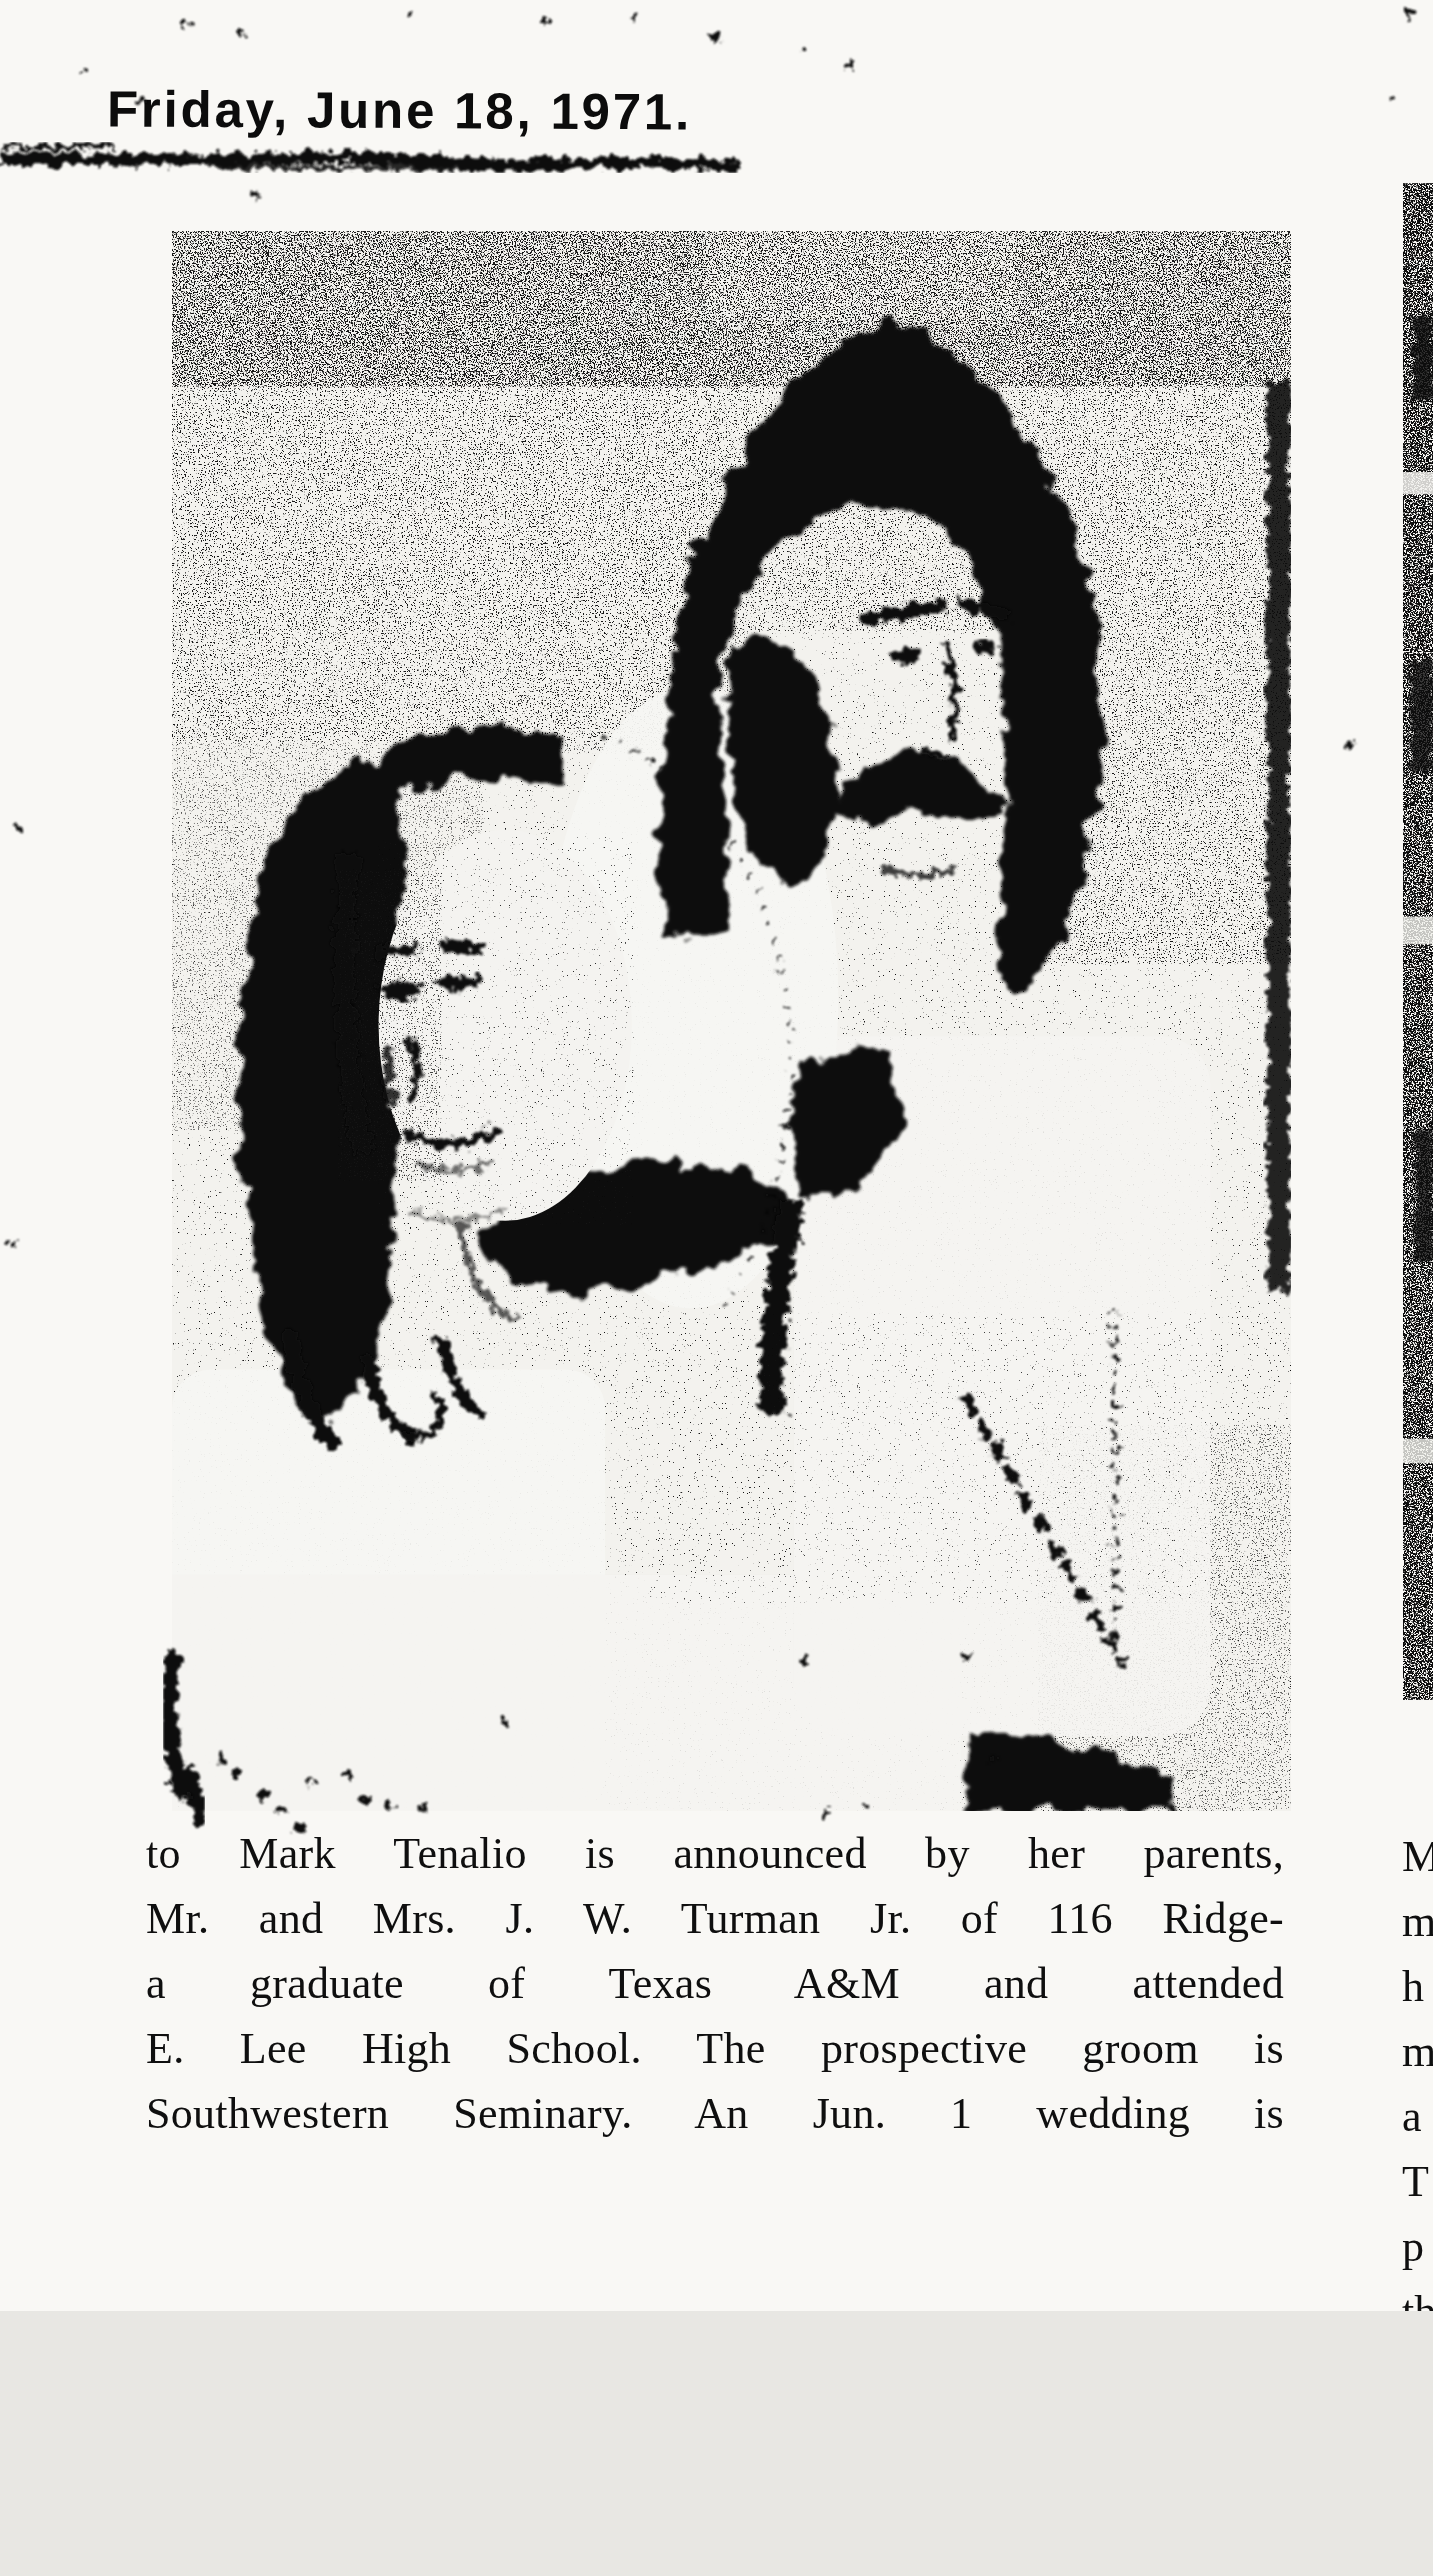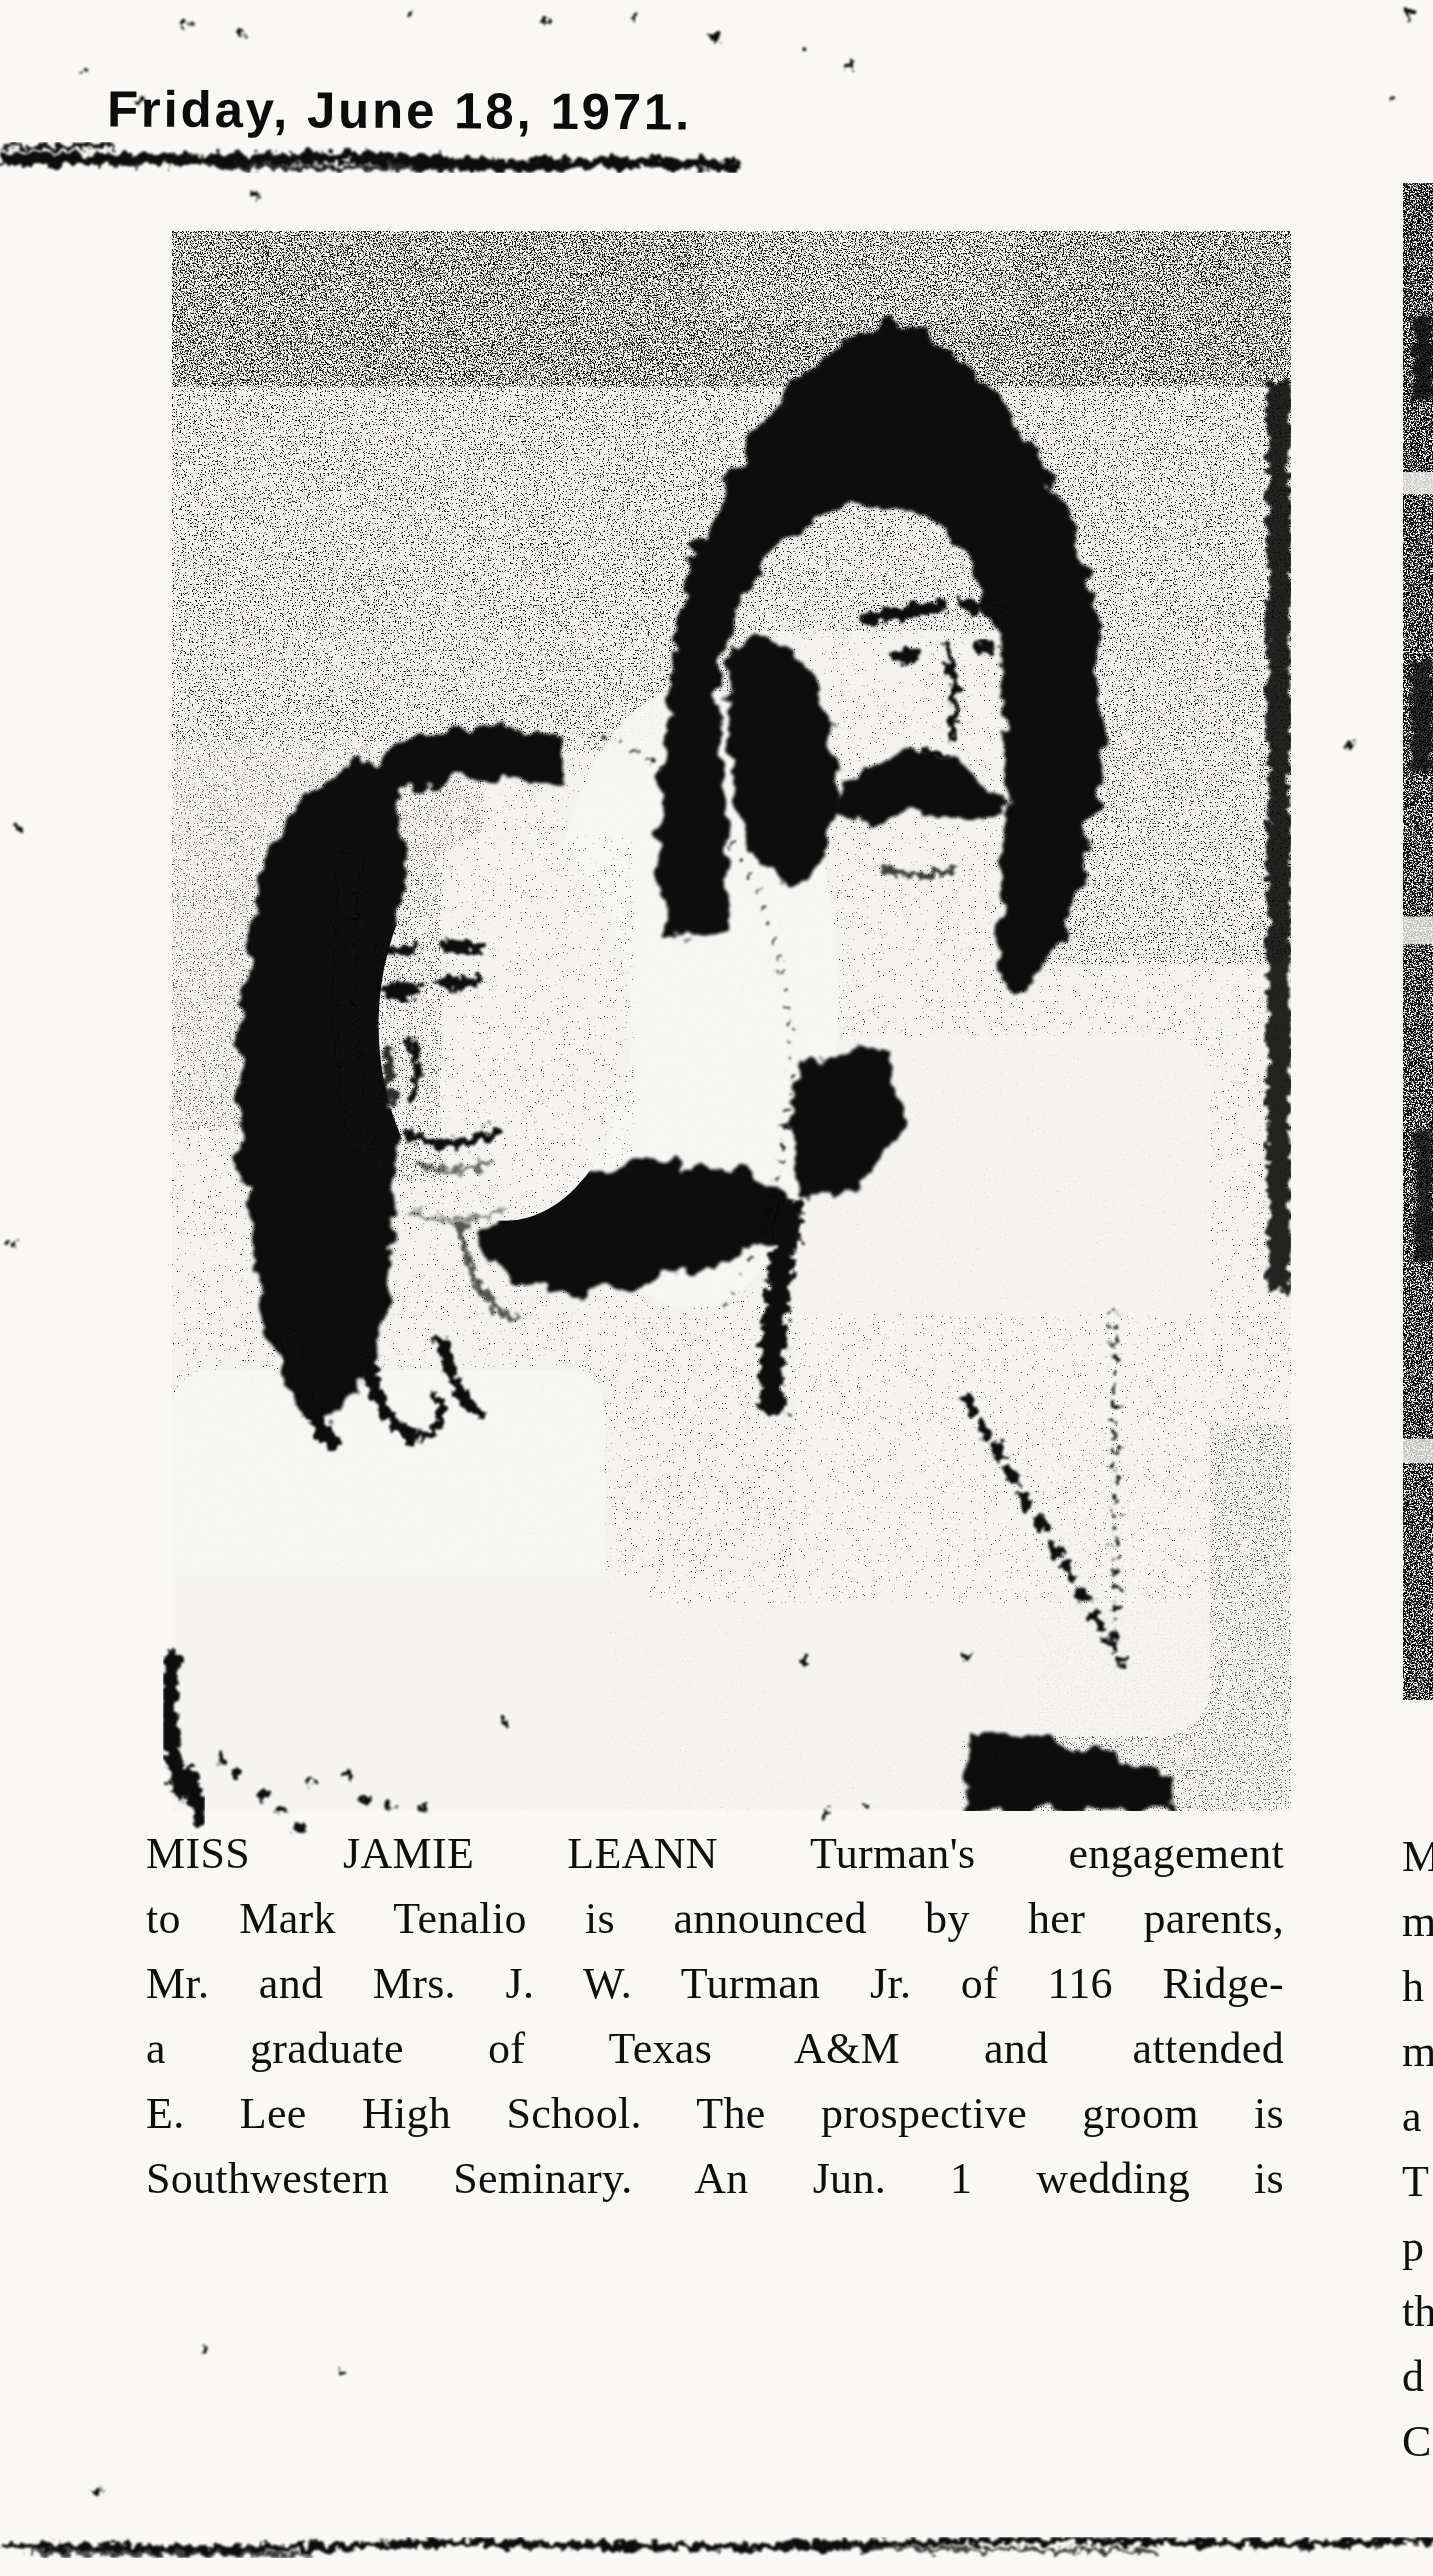--- a/index.html
+++ b/index.html
@@ -1,17 +1,17 @@
 <!DOCTYPE html>
 <html style="font-size:9px"><head>
 <meta charset="utf-8">
 <style>
   html,body{margin:0;padding:0;background:#e8e7e3;}
   .page{
-    position:relative;width:1433px;height:2576px;overflow:hidden;
+    position:relative;width:1433px;height:2311px;overflow:hidden;
     background:#f9f8f5;
     font-family:"Liberation Serif", serif;
     color:#0f0f0f;
   }
   .masthead-date{
     position:absolute;left:107px;top:81px;
     font-family:"Liberation Sans", sans-serif;
     font-weight:700;font-size:51px;letter-spacing:2.8px;
     color:#0c0c0c;white-space:nowrap;
     transform:rotate(0.3deg);
@@ -150,21 +150,20 @@
         <ellipse cx="1320" cy="766" rx="27" ry="14"></ellipse>
         <ellipse cx="1466" cy="752" rx="22" ry="12"></ellipse>
       </g>
       <rect x="1972" y="270" width="43" height="1640" fill="#0c0c0c" filter="url(#rough)" opacity="0.9"></rect>
 
       <rect x="860" y="1950" width="1130" height="520" fill="#141414" filter="url(#spk10)" opacity="0.8"></rect>
     </svg>
   </div>
 
   <div class="caption">
-    <div class="cap-line">MISS JAMIE LEANN Turman's engagement</div>
     <div class="cap-line">to Mark Tenalio is announced by her parents,</div>
     <div class="cap-line">Mr. and Mrs. J. W. Turman Jr. of 116 Ridge-</div>
     <div class="cap-line">a graduate of Texas A&amp;M and attended</div>
     <div class="cap-line">E. Lee High School. The prospective groom is</div>
     <div class="cap-line">Southwestern Seminary. An Jun. 1 wedding is</div>
   </div>
 
   <div class="fragments">
     <div class="frag">M</div>
     <div class="frag">m</div>

